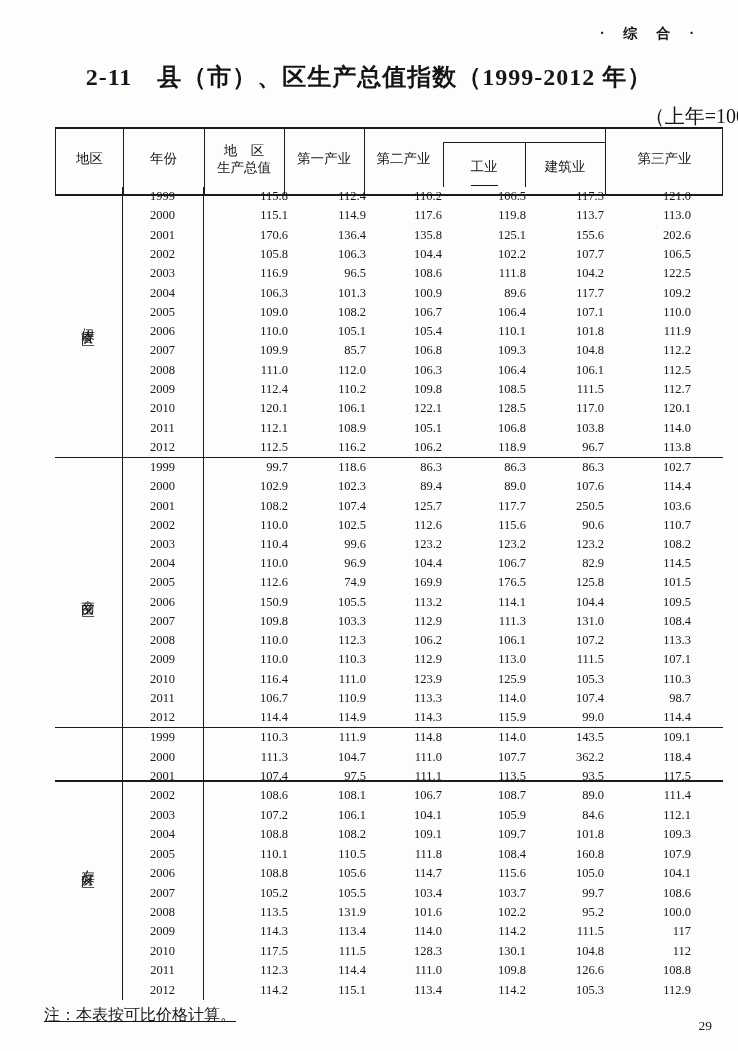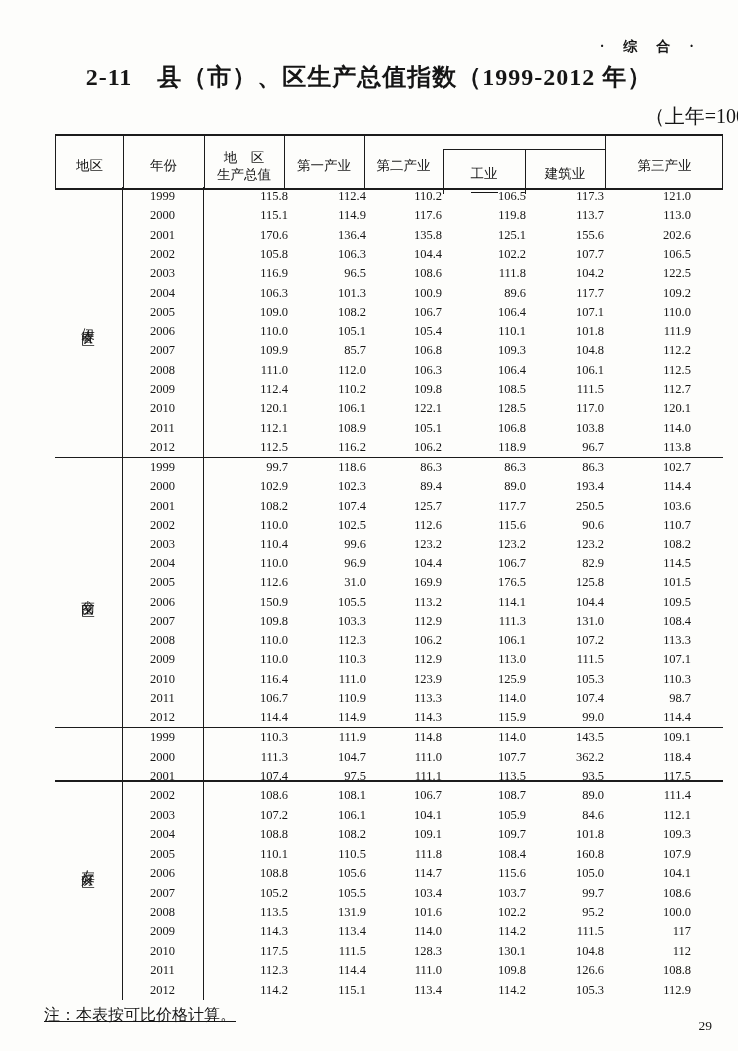--- a/index.html
+++ b/index.html
@@ -4,29 +4,29 @@
 <style>
   html,body{margin:0;padding:0;}
   body{
     width:738px;height:1051px;
     background:#fdfdfb;color:#161616;
     font-family:"Liberation Serif","DejaVu Serif",serif;
     -webkit-font-smoothing:antialiased;
   }
   .sheet{position:relative;width:738px;height:1051px;overflow:hidden;}
 
-  .corner{position:absolute;top:38px;right:40px;font-size:14px;font-weight:bold;letter-spacing:4px;white-space:pre;}
+  .corner{position:absolute;top:25px;right:40px;font-size:14px;font-weight:bold;letter-spacing:4px;white-space:pre;}
   .title{position:absolute;top:61px;left:0;width:100%;text-align:center;font-size:24px;font-weight:bold;letter-spacing:1px;}
   .subtitle{position:absolute;top:103px;left:0;width:100%;text-align:right;font-size:20px;margin-left:28px;}
 
   .table{position:absolute;left:55px;top:127px;width:668px;height:873px;}
 
   
   .thead{
-    position:absolute;left:0;top:7px;width:668px;height:56px;box-sizing:border-box;
+    position:absolute;left:0;top:0;width:668px;height:69px;box-sizing:border-box;
     border-top:2px solid #1c1c1c;border-bottom:2px solid #1c1c1c;
     border-left:1px solid #1c1c1c;border-right:1px solid #1c1c1c;
   }
   .vline{position:absolute;top:0;width:1px;background:#1c1c1c;}
   .thead .vline{height:100%;}
   .v67{left:67px;} .v148{left:148px;} .v228{left:228px;} .v308{left:308px;} .v549{left:549px;}
   .inner-box{
     position:absolute;left:387px;top:13px;width:162px;height:45px;box-sizing:border-box;
     border-top:1px solid #1c1c1c;border-left:1px solid #1c1c1c;
   }
@@ -259,21 +259,21 @@
             <div class="cell-num">86.3</div>
             <div class="cell-num">102.7</div>
           </div>
           <div class="row">
             <div></div>
             <div class="cell-year">2000</div>
             <div class="cell-num">102.9</div>
             <div class="cell-num">102.3</div>
             <div class="cell-num">89.4</div>
             <div class="cell-num">89.0</div>
-            <div class="cell-num">193.4</div>
+            <div class="cell-num">107.6</div>
             <div class="cell-num">114.4</div>
           </div>
           <div class="row">
             <div></div>
             <div class="cell-year">2001</div>
             <div class="cell-num">108.2</div>
             <div class="cell-num">107.4</div>
             <div class="cell-num">125.7</div>
             <div class="cell-num">117.7</div>
             <div class="cell-num">250.5</div>
@@ -306,21 +306,21 @@
             <div class="cell-num">96.9</div>
             <div class="cell-num">104.4</div>
             <div class="cell-num">106.7</div>
             <div class="cell-num">82.9</div>
             <div class="cell-num">114.5</div>
           </div>
           <div class="row">
             <div></div>
             <div class="cell-year">2005</div>
             <div class="cell-num">112.6</div>
-            <div class="cell-num">31.0</div>
+            <div class="cell-num">74.9</div>
             <div class="cell-num">169.9</div>
             <div class="cell-num">176.5</div>
             <div class="cell-num">125.8</div>
             <div class="cell-num">101.5</div>
           </div>
           <div class="row">
             <div></div>
             <div class="cell-year">2006</div>
             <div class="cell-num">150.9</div>
             <div class="cell-num">105.5</div>

